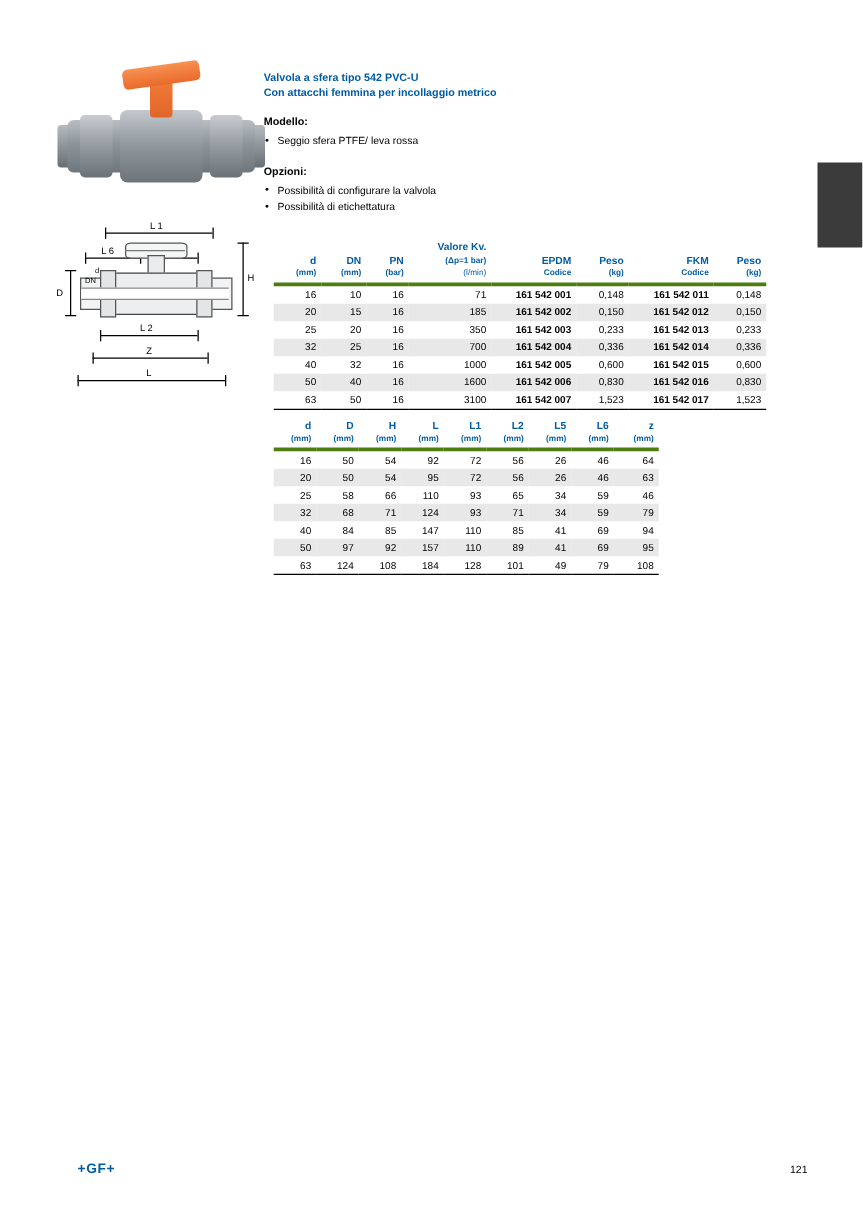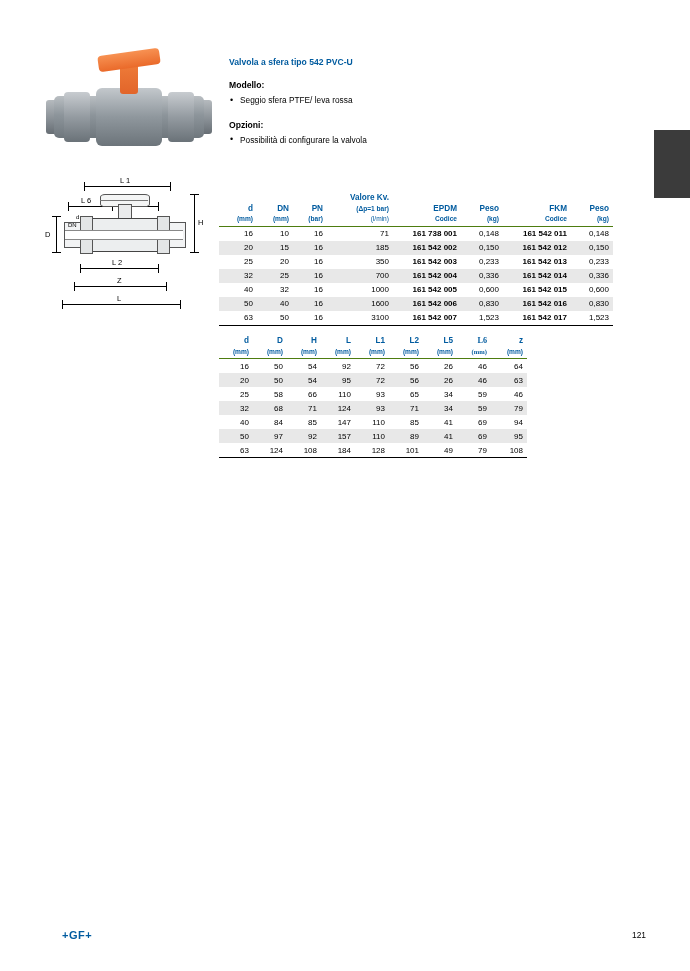--- a/index.html
+++ b/index.html
@@ -85,21 +85,21 @@
     border:1px solid #555; background:#f4f5f5;
     border-radius:5px/3px;
   }
   .dwg-stem {
     position:absolute; left:74px; top:28px; width:12px; height:15px;
     border:1px solid #555; background:#eaebec; border-bottom:none;
   }
   .dwg-handle-lines { position:absolute; left:56px; top:24px; width:48px; height:1px; background:#777; }
 
   
-  .txt { position:absolute; left:229px; top:56px; width:330px; }
+  .txt { position:absolute; left:211px; top:56px; width:330px; }
   .ttl { color:#005b9f; font-weight:bold; font-size:8.6px; line-height:12.2px; }
   .sub-head { font-weight:bold; font-size:8.6px; margin-top:12px; }
   ul.bullets { list-style:none; margin:4px 0 0 0; padding:0; }
   ul.bullets li {
     font-size:8.3px; line-height:13.5px; padding-left:11px; position:relative;
   }
   ul.bullets li::before {
     content:"\2022"; position:absolute; left:1px; top:-0.5px; font-size:9px;
   }
 
@@ -113,21 +113,21 @@
     color:#005b9f; font-weight:bold; font-size:8.2px;
     padding:0 4px 0 4px; text-align:right; vertical-align:bottom;
     line-height:10.5px;
   }
   table.spec th .unit { display:block; font-size:6.6px; font-weight:bold; color:#005b9f; }
   table.spec td {
     padding:1.5px 4px; text-align:right; font-size:8px; color:#000;
     line-height:11px; white-space:nowrap;
   }
   table.spec tbody tr.alt { background:#e8e8e8; }
-  table.spec thead tr th { border-bottom:1px solid #4d7c0f; padding-bottom:1px; }
+  table.spec thead tr th { border-bottom:3px solid #4d7c0f; padding-bottom:1px; }
   table.spec tbody tr:last-child td { border-bottom:1px solid #000; }
   td.code { font-weight:bold; }
 
   #table1 { left:219px; top:193px; }
   #table2 { left:219px; top:336px; }
 
   
   .side-tab {
     position:absolute; right:0; top:130px; width:36px; height:68px;
     background:#3b3b3b;
@@ -218,30 +218,32 @@
 
     <div class="dwg-line" style="left:18px; top:128px; width:118px; height:1px;"></div>
     <div class="dwg-line" style="left:18px; top:124px; width:1px; height:9px;"></div>
     <div class="dwg-line" style="left:136px; top:124px; width:1px; height:9px;"></div>
     <div class="dwg-label" style="left:73px; top:118px;">L</div>
   </div>
 
   <div class="txt">
     <div class="ttl">
       <div>Valvola a sfera tipo 542 PVC-U</div>
+      <div>Con attacchi femmina per incollaggio metrico</div>
     </div>
 
     <div class="sub-head">Modello:</div>
     <ul class="bullets">
       <li>Seggio sfera PTFE/ leva rossa</li>
     </ul>
 
     <div class="sub-head">Opzioni:</div>
     <ul class="bullets">
       <li>Possibilità di configurare la valvola</li>
+      <li>Possibilità di etichettatura</li>
     </ul>
   </div>
 
   <table class="spec" id="table1">
     <thead>
       <tr>
         <th style="width:30px;">
           <span>d</span>
           <span class="unit">(mm)</span>
         </th>
@@ -275,21 +277,21 @@
           <span class="unit">(kg)</span>
         </th>
       </tr>
     </thead>
     <tbody>
       <tr>
         <td>16</td>
         <td>10</td>
         <td>16</td>
         <td>71</td>
-        <td class="code">161 738 001</td>
+        <td class="code">161 542 001</td>
         <td>0,148</td>
         <td class="code">161 542 011</td>
         <td>0,148</td>
       </tr>
       <tr class="alt">
         <td>20</td>
         <td>15</td>
         <td>16</td>
         <td>185</td>
         <td class="code">161 542 002</td>
@@ -374,21 +376,21 @@
           <span class="unit">(mm)</span>
         </th>
         <th style="width:26px;text-align:right;">
           <span>L2</span>
           <span class="unit">(mm)</span>
         </th>
         <th style="width:26px;">
           <span>L5</span>
           <span class="unit">(mm)</span>
         </th>
-        <th style="width:26px;font-family:Liberation Serif, serif;">
+        <th style="width:26px;">
           <span>L6</span>
           <span class="unit">(mm)</span>
         </th>
         <th style="width:28px;">
           <span>z</span>
           <span class="unit">(mm)</span>
         </th>
       </tr>
     </thead>
     <tbody>

